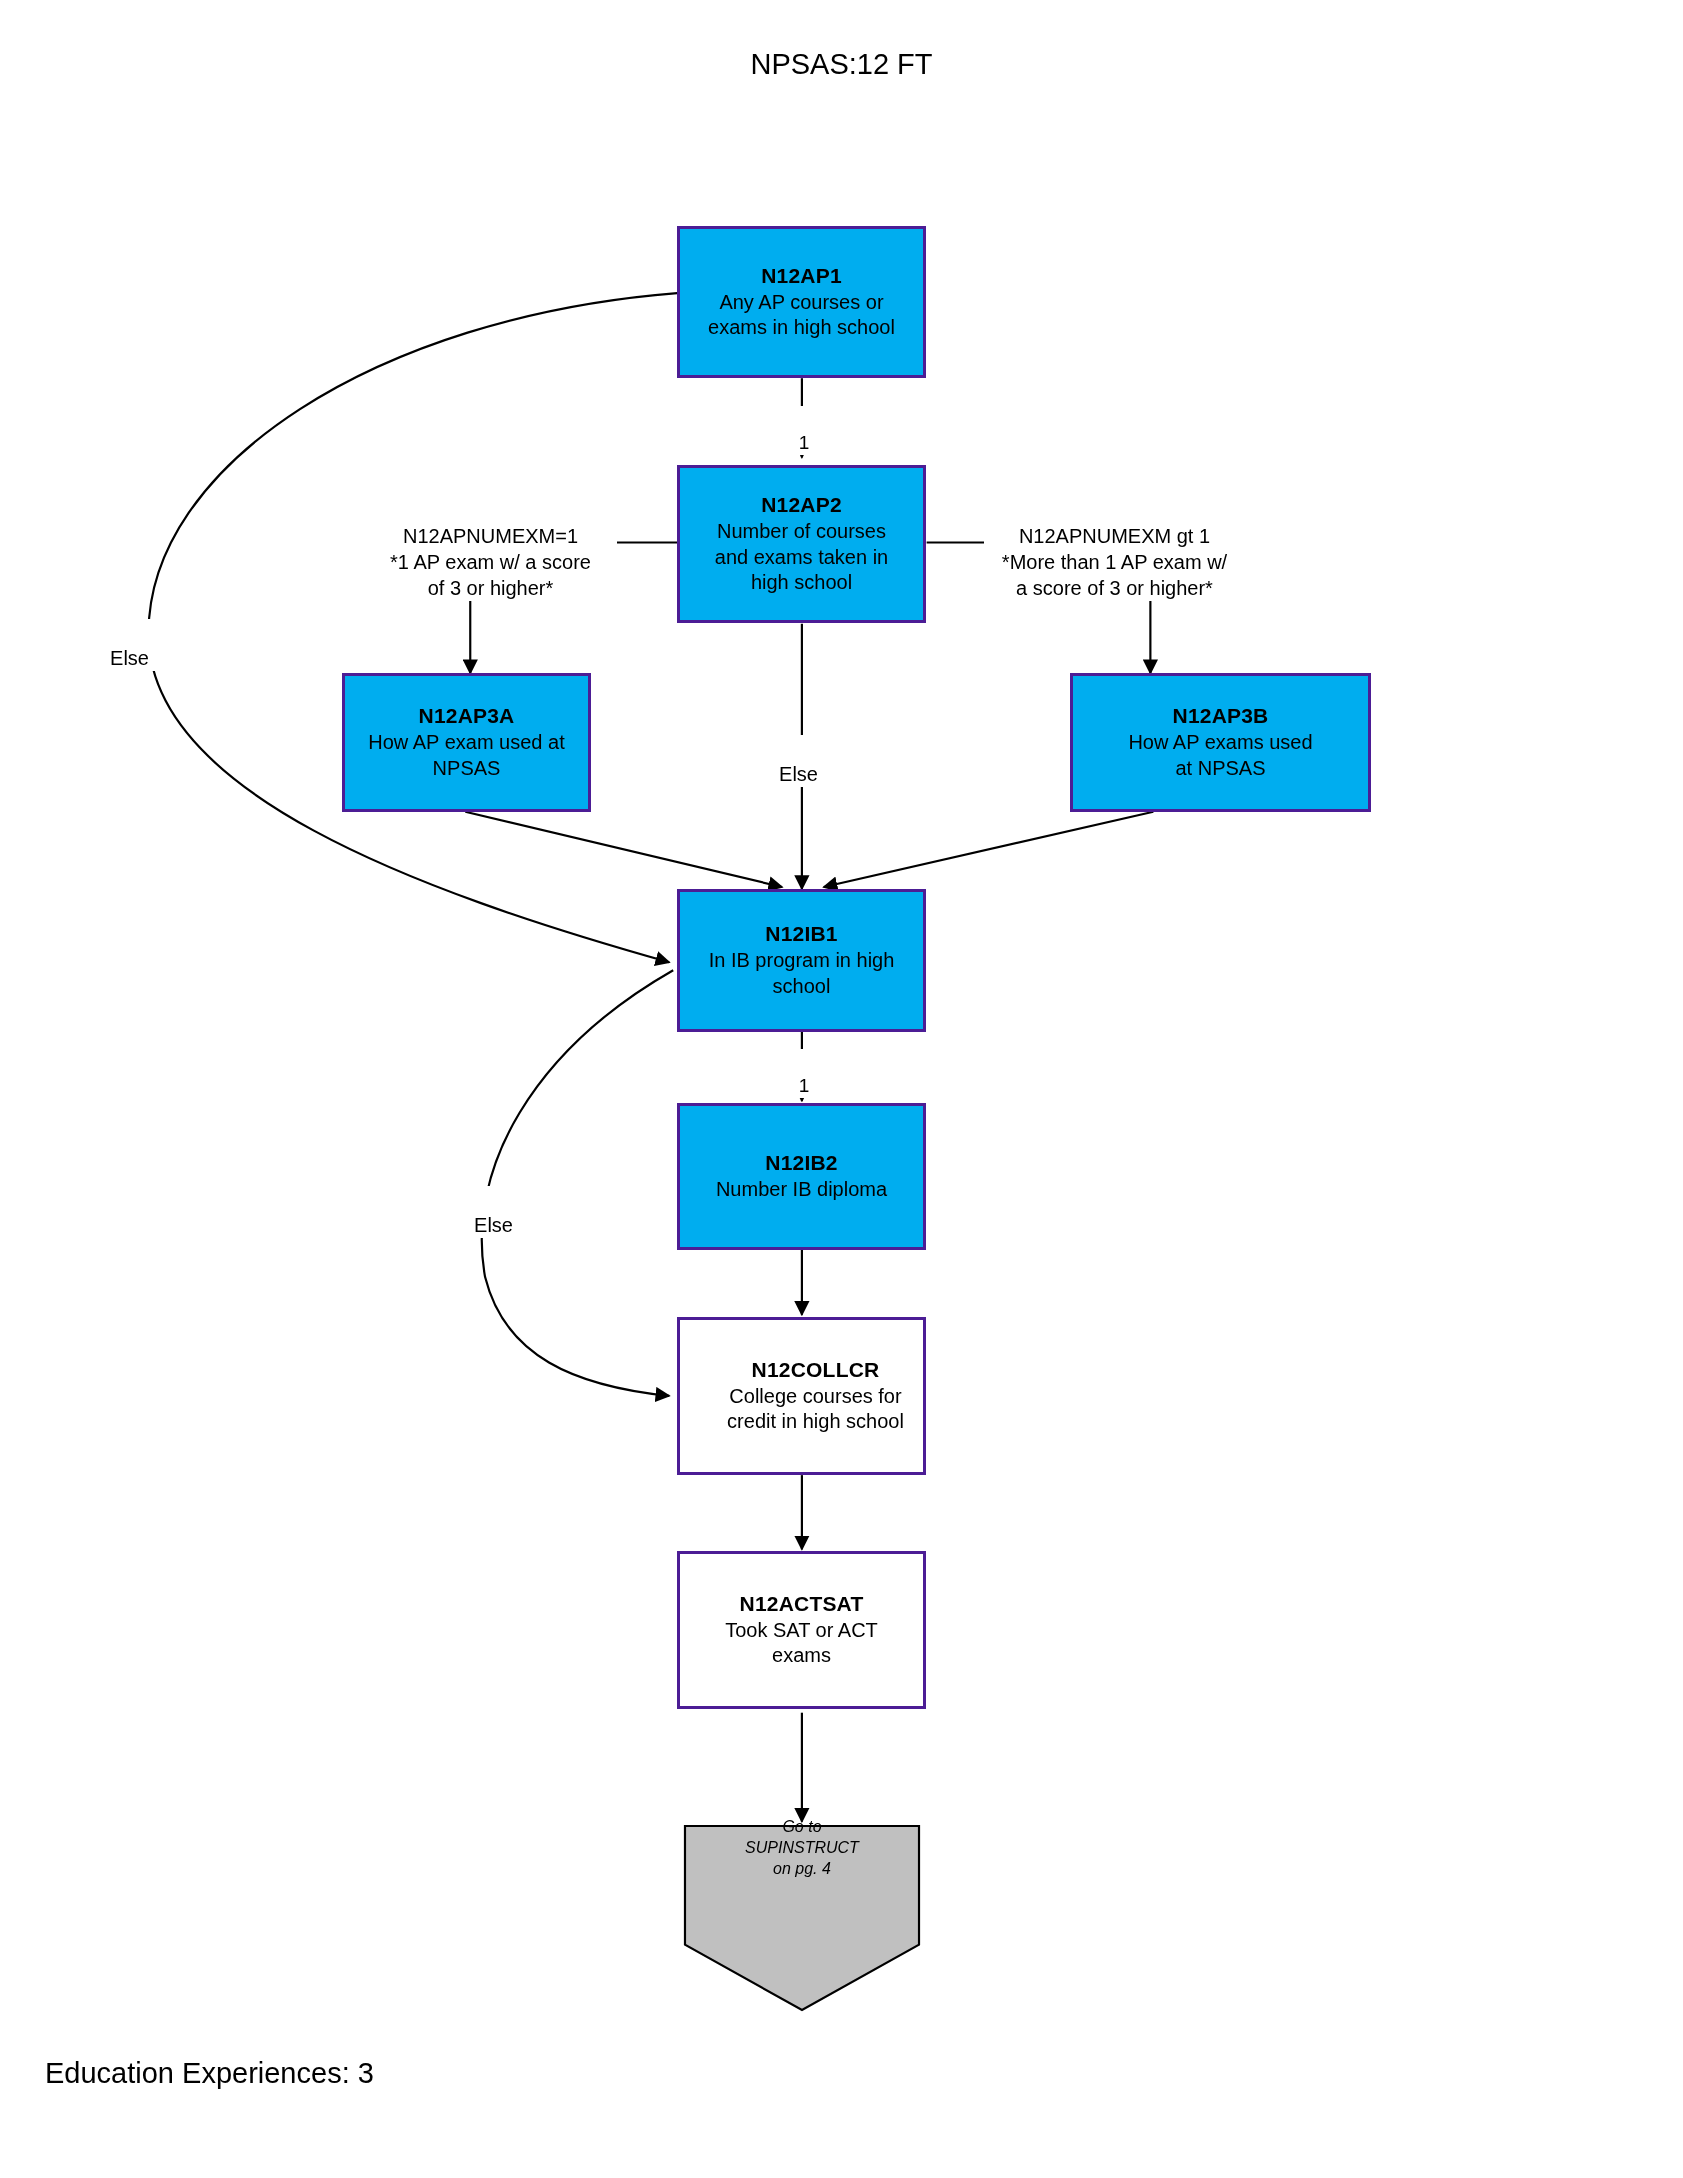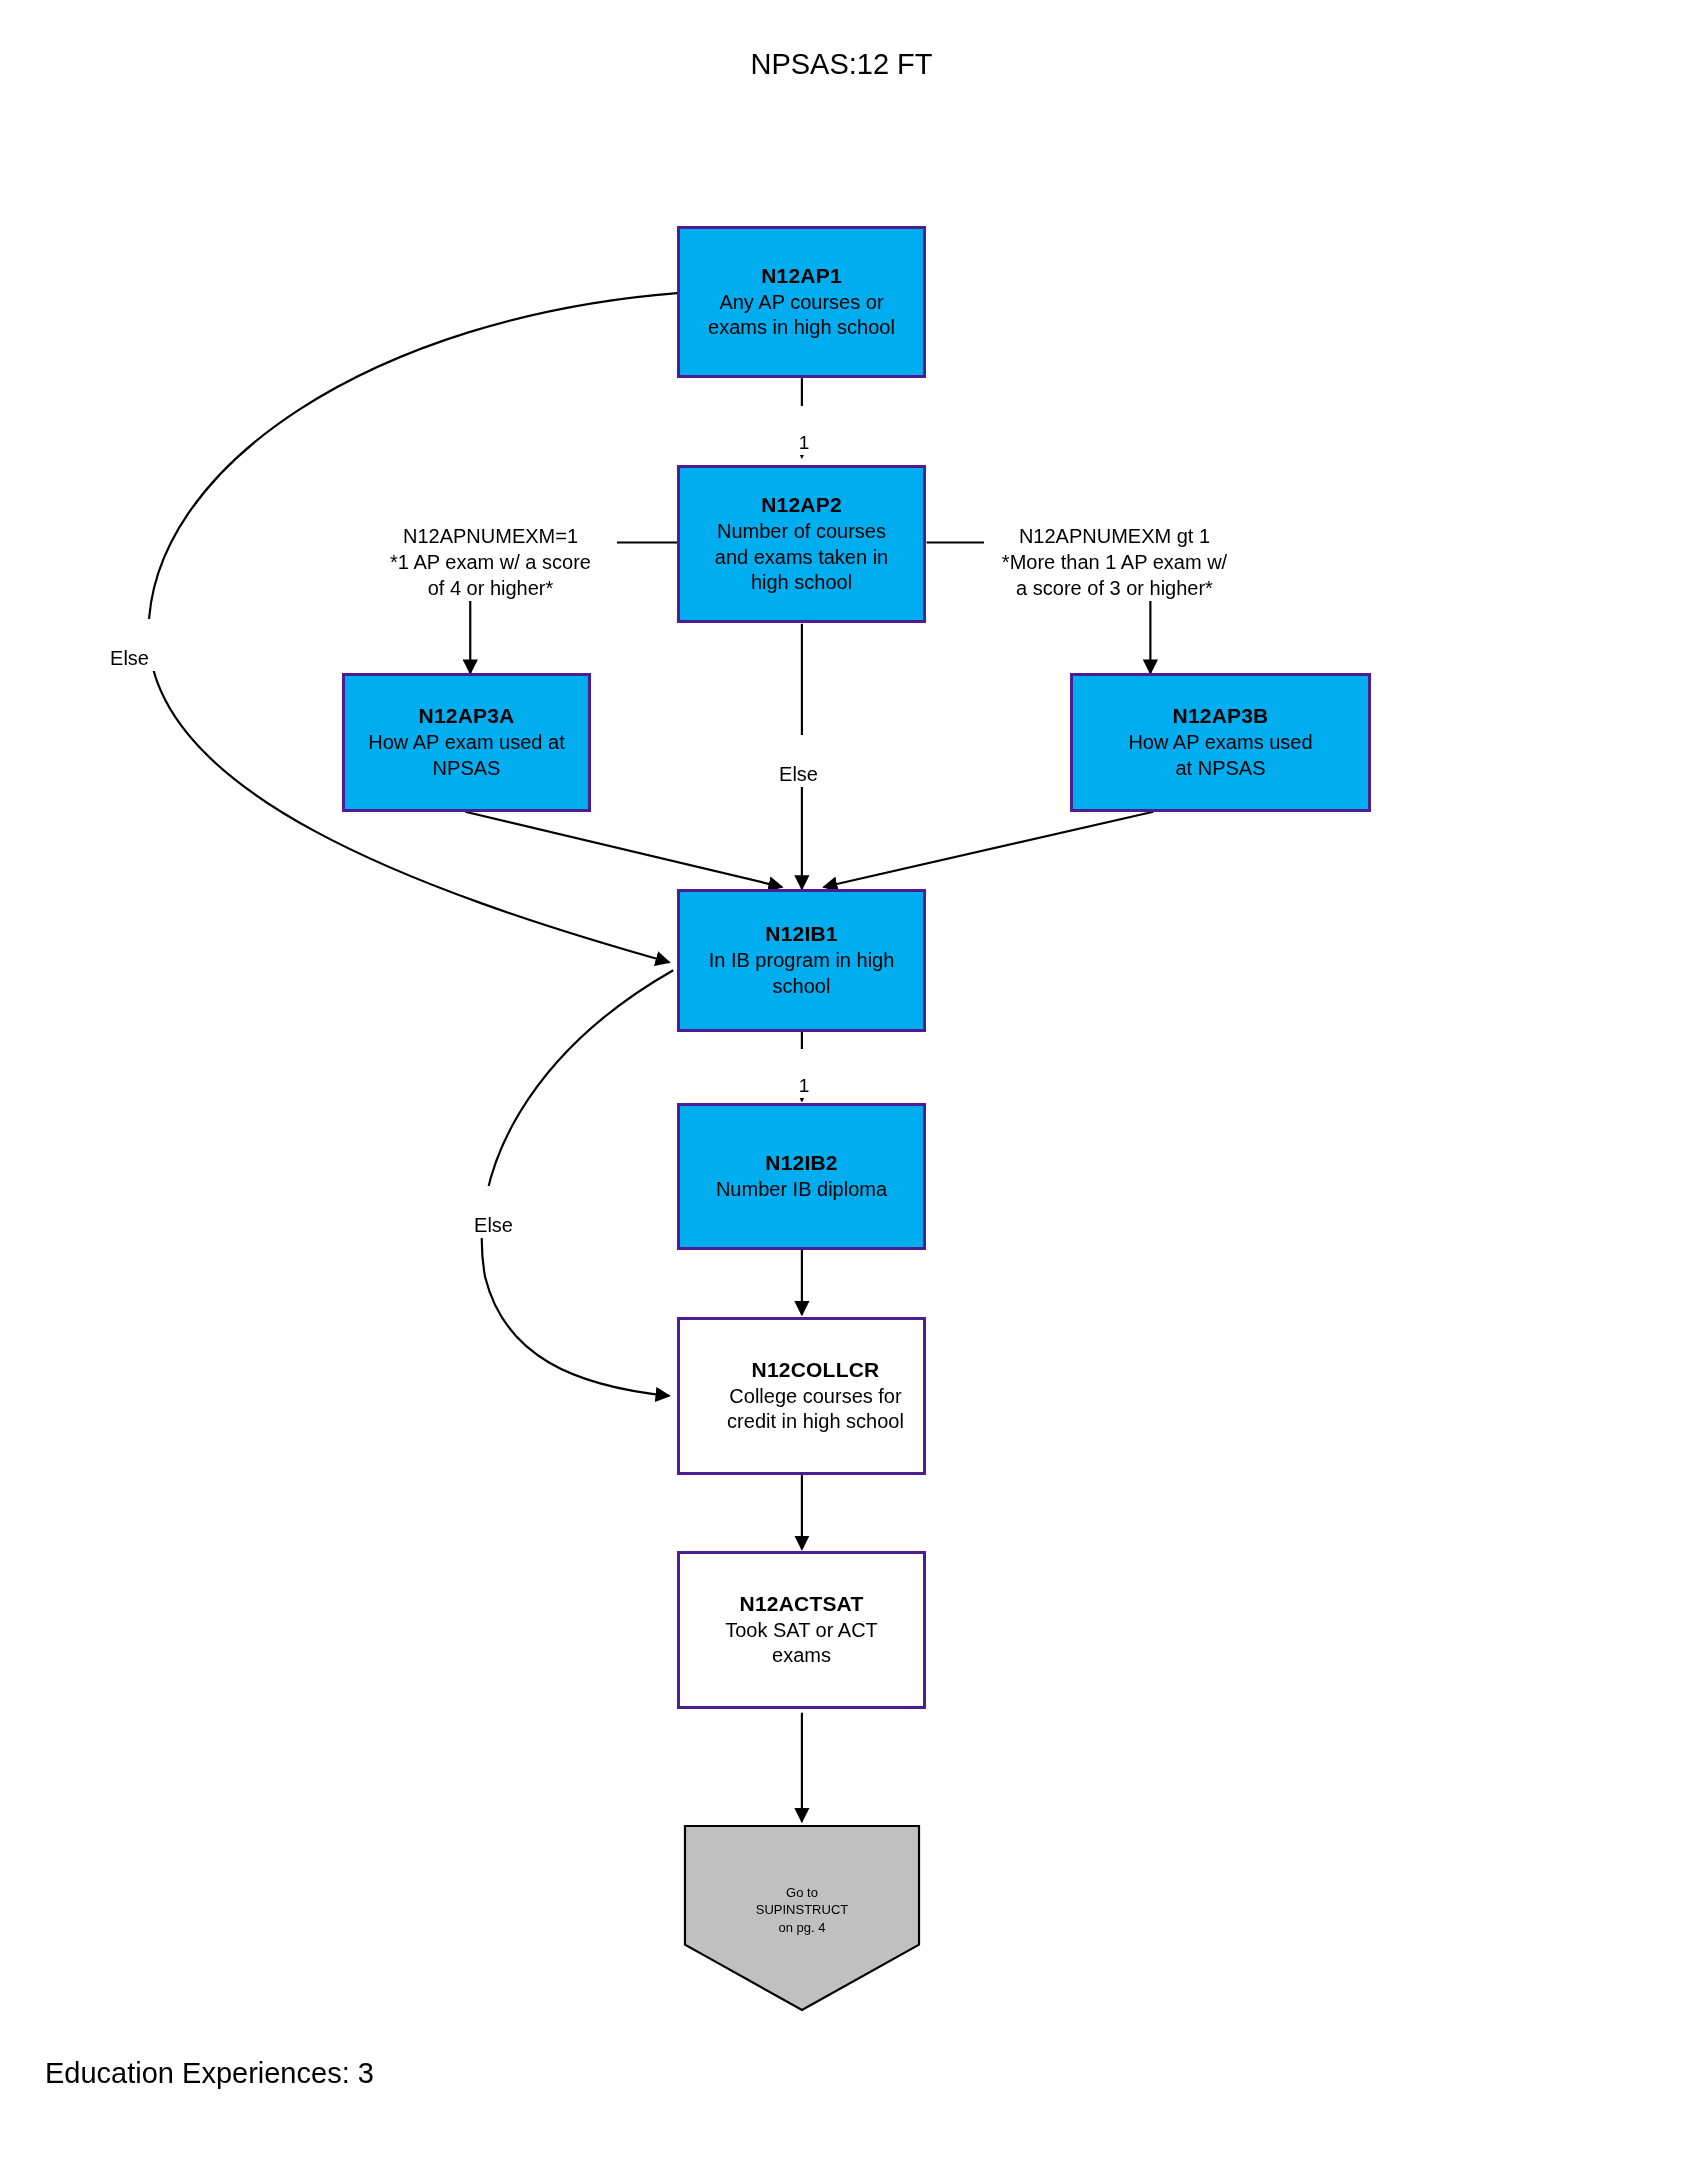--- a/index.html
+++ b/index.html
@@ -47,26 +47,27 @@
   .node .ndesc {
     font-size: 20px;
     white-space: pre-line;
   }
   .node.blue { background: #00ADEF; }
   .node.white { background: #ffffff; }
 
   .terminal {
     position: absolute;
     display: flex;
-    align-items: center;
+    align-items: flex-start;
     justify-content: center;
     text-align: center;
-    font-size: 13px;
+    font-size: 16px;
     line-height: 1.32;
     white-space: pre-line;
+    font-style: italic;
   }
   .terminal .tshape {
     position: absolute;
     left: 0; top: 0;
     width: 100%;
     height: 100%;
   }
   .terminal .tlabel {
     position: relative;
     z-index: 2;
@@ -207,21 +208,21 @@
     <span>1</span>
   </div>
 
   <div class="edge-label" style="left:95px; top:619px; width:69px; text-align:center;">
     <span>Else</span>
   </div>
 
   <div class="edge-label" style="left:364px; top:497px; width:253px; text-align:center;">
     <span>N12APNUMEXM=1
 *1 AP exam w/ a score
-of 4 or higher*</span>
+of 3 or higher*</span>
   </div>
 
   <div class="edge-label" style="left:984px; top:497px; width:261px; text-align:center;">
     <span>N12APNUMEXM gt 1
 *More than 1 AP exam w/
 a score of 3 or higher*</span>
   </div>
 
   <div class="edge-label" style="left:764px; top:735px; width:69px; text-align:center;">
     <span>Else</span>

